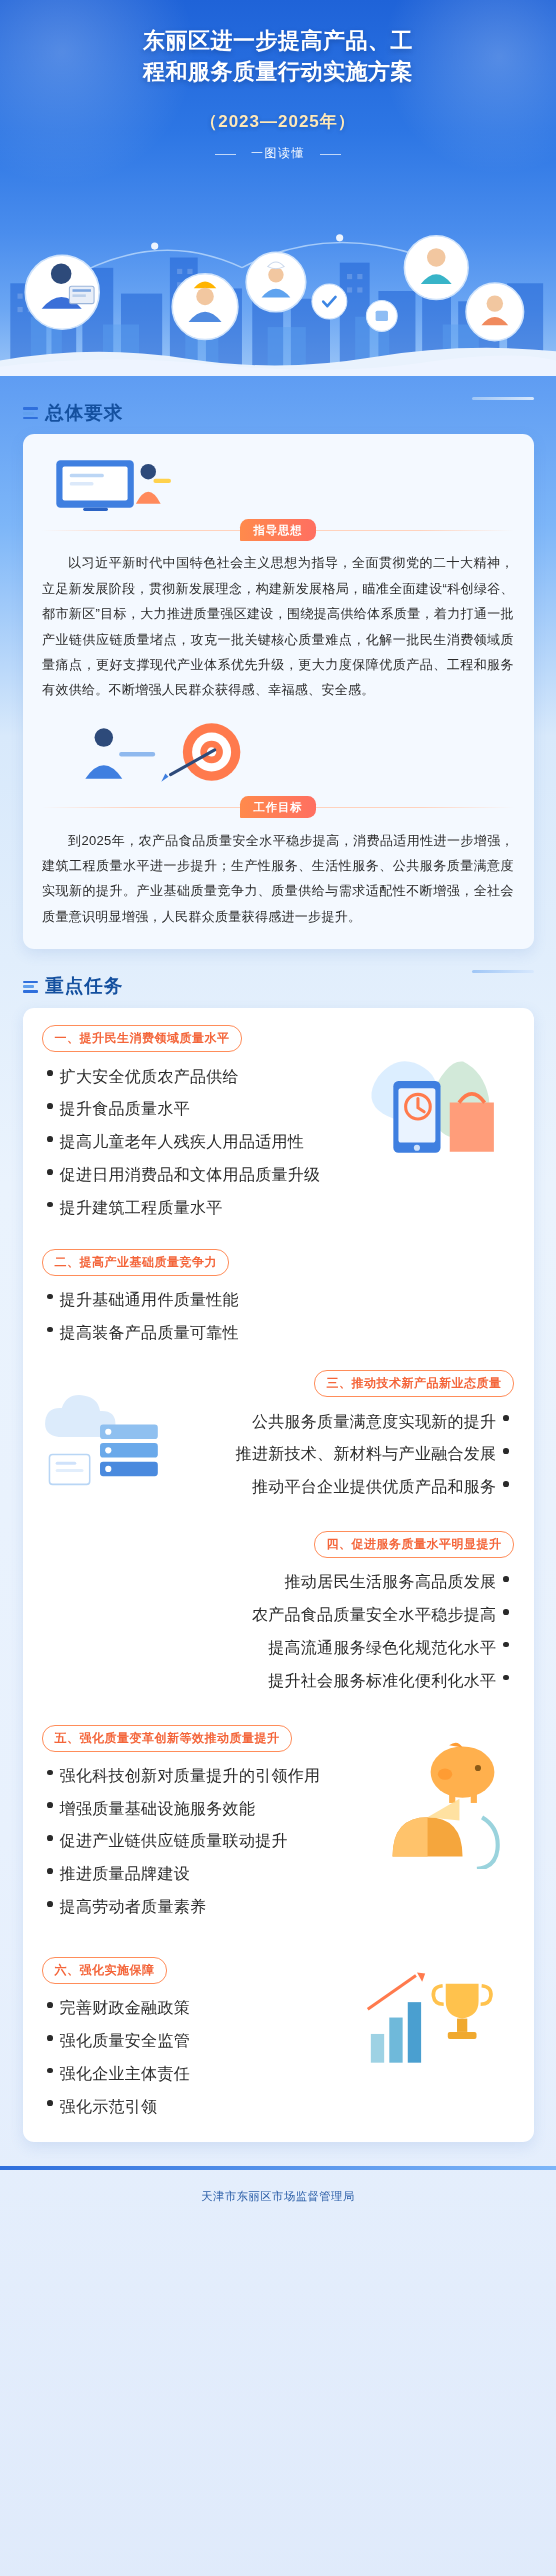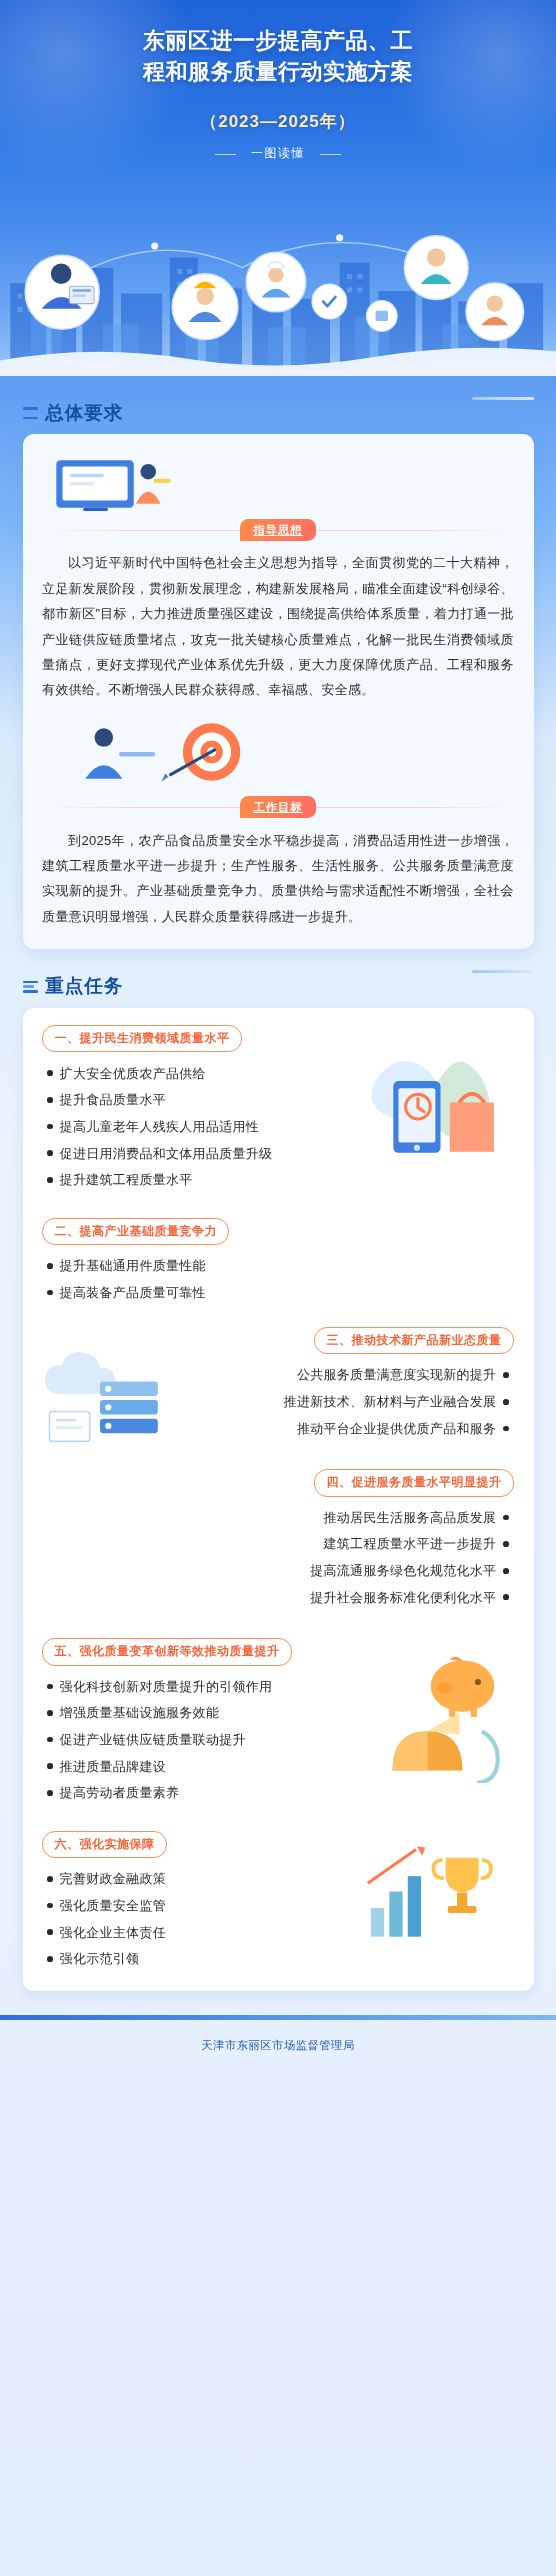--- a/index.html
+++ b/index.html
@@ -124,21 +124,21 @@
     padding: 3.6px 13.4px;
     border-radius: 8.2px 8.2px 8.2px 1px;
     letter-spacing: 1px;
   }
   .pill-wrap { text-align: center; position: relative; margin: 5.2px 0 9.3px; }
   .pill-wrap:before {
     content:""; position:absolute; left:0; right:0; top:50%;
     height:1px; background: linear-gradient(90deg, rgba(255,160,120,0), #ffd2bd 20%, #ffd2bd 80%, rgba(255,160,120,0));
     z-index:0;
   }
-  .pill-wrap .pill { position: relative; z-index: 1; text-decoration: underline; }
+  .pill-wrap .pill { position: relative; z-index: 1; }
 
   .para {
     font-size: 13px;
     line-height: 1.95;
     color: #2a2a2a;
     text-align: justify;
     text-indent: 2em;
     letter-spacing: 0.3px;
   }
 
@@ -157,21 +157,21 @@
     padding: 4.1px 11.3px;
     background: #fff;
     letter-spacing: 0.5px;
   }
   .task-title.right { float: right; }
   .bullets { margin-top: 8.2px; }
   .bullets li {
     list-style: none;
     position: relative;
     padding-left: 17.5px;
-    font-size: 13px;
+    font-size: 16px;
     line-height: 2.05;
     color: #2b2b2b;
     letter-spacing: 0.3px;
   }
   .bullets li:before {
     content: "";
     position: absolute;
     left: 5.2px; top: 9.8px;
     width: 5.7px; height: 5.7px;
     border-radius: 50%;
@@ -441,21 +441,21 @@
           <rect x="34" y="168" width="40" height="6" rx="3" fill="#cfe2fb"></rect>
           <rect x="34" y="182" width="54" height="6" rx="3" fill="#e2eefc"></rect>
         </svg>
       </div>
 
       <div class="task" style="margin-top:27px;">
         <div class="task-title right">四、促进服务质量水平明显提升</div>
         <div class="clear"></div>
         <ul class="bullets r">
           <li>推动居民生活服务高品质发展</li>
-          <li>建筑工程质量水平进一步提升</li>
+          <li>农产品食品质量安全水平稳步提高</li>
           <li>提高流通服务绿色化规范化水平</li>
           <li>提升社会服务标准化便利化水平</li>
         </ul>
       </div>
 
       <div class="task" style="margin-top:27px;">
         <div class="task-title">五、强化质量变革创新等效推动质量提升</div>
         <ul class="bullets">
           <li>强化科技创新对质量提升的引领作用</li>
           <li>增强质量基础设施服务效能</li>
@@ -470,21 +470,21 @@
           <path d="M150 10 q16 -12 26 4 z" fill="#ff9c33"></path>
           <rect x="150" y="104" width="12" height="18" fill="#ffb04d"></rect>
           <rect x="192" y="104" width="12" height="18" fill="#ffb04d"></rect>
           <path d="M40 226 q0 -76 68 -76 q68 0 68 76 z" fill="#f5a63d"></path>
           <path d="M40 226 q0 -76 68 -76 l0 76 z" fill="#ffc36b"></path>
           <path d="M108 150 l62 -36 l0 42 z" fill="#ffd98a" opacity=".8"></path>
           <path d="M214 150 q34 20 30 62 q-4 36 -40 38" fill="none" stroke="#9ad3dd" stroke-width="8"></path>
         </svg>
       </div>
 
-      <div class="task" style="margin-top:24px;margin-bottom:3.1px;">
+      <div class="task" style="margin-top:33px;margin-bottom:3.1px;">
         <div class="task-title">六、强化实施保障</div>
         <ul class="bullets">
           <li>完善财政金融政策</li>
           <li>强化质量安全监管</li>
           <li>强化企业主体责任</li>
           <li>强化示范引领</li>
         </ul>
         <svg class="task-art" style="right:0;top:0;" width="155" height="118" viewBox="0 0 300 230">
           <rect x="22" y="150" width="26" height="56" fill="#9ed2e4"></rect>
           <rect x="58" y="118" width="26" height="88" fill="#6fb9da"></rect>

